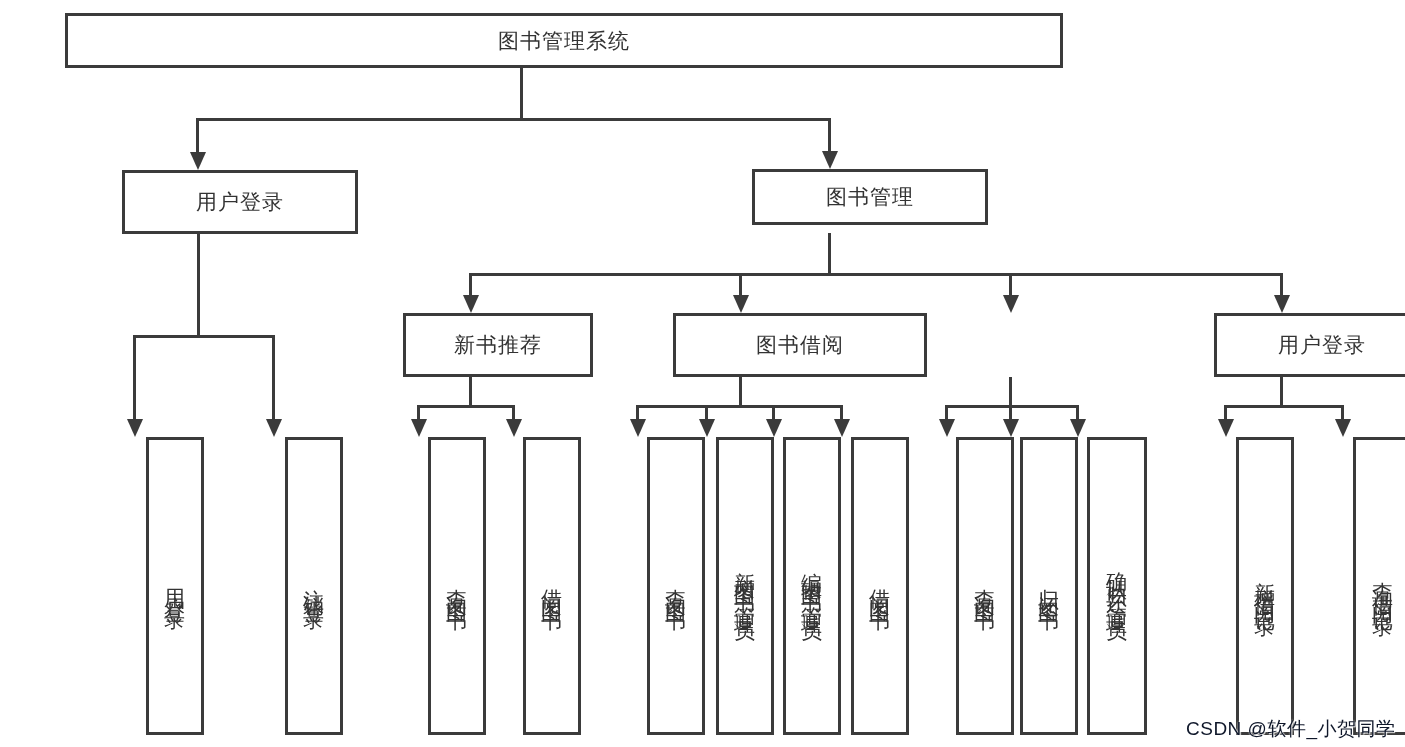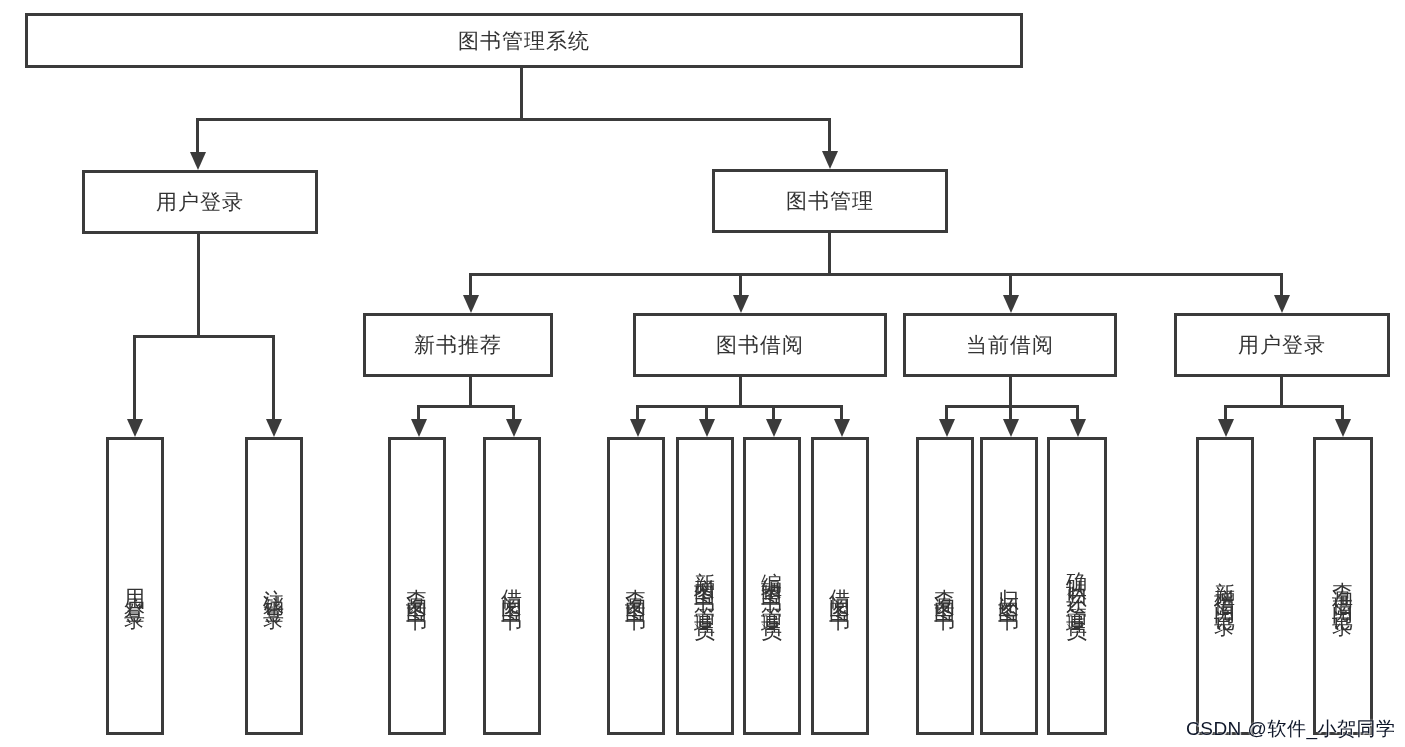--- a/index.html
+++ b/index.html
@@ -15,20 +15,21 @@
   .box {
     position: absolute;
     background: #ffffff;
     border: 3px solid #3b3b3b;
     display: flex;
     align-items: center;
     justify-content: center;
     color: #333333;
     font-size: 21px;
     letter-spacing: 1px;
+    margin-left: 40px;
   }
   .leaf {
     top: 437px;
     width: 58px;
     height: 298px;
   }
   .vtext {
     writing-mode: vertical-rl;
     text-orientation: mixed;
     letter-spacing: 7px;
@@ -69,21 +70,21 @@
   <div class="vl" style="left:520px; top:68px;  height:50px;"></div>
   <div class="hl" style="left:196px; top:118px; width:635px;"></div>
   <div class="vl" style="left:196px; top:118px; height:35px;"></div>
   <div class="arrow" style="left:190px; top:152px;"></div>
   <div class="vl" style="left:828px; top:118px; height:34px;"></div>
   <div class="arrow" style="left:822px; top:151px;"></div>
 
   <div class="box" style="left:82px; top:170px; width:236px; height:64px;">
     <span>用户登录</span>
   </div>
-  <div class="box" style="left:712px; top:169px; width:236px; height:64px;">
+  <div class="box" style="left:712px; top:169px; width:236px; height:56px;">
     <span>图书管理</span>
   </div>
 
   <div class="vl" style="left:197px; top:234px; height:101px;"></div>
   <div class="hl" style="left:133px; top:335px; width:141px;"></div>
   <div class="vl" style="left:133px; top:335px; height:84px;"></div>
   <div class="arrow" style="left:127px; top:419px;"></div>
   <div class="vl" style="left:272px; top:335px; height:84px;"></div>
   <div class="arrow" style="left:266px; top:419px;"></div>
 
@@ -96,23 +97,20 @@
   <div class="vl" style="left:1009px; top:273px; height:23px;"></div>
   <div class="arrow" style="left:1003px; top:295px;"></div>
   <div class="vl" style="left:1280px; top:273px; height:23px;"></div>
   <div class="arrow" style="left:1274px; top:295px;"></div>
 
   <div class="box" style="left:363px; top:313px; width:190px; height:64px;">
     <span>新书推荐</span>
   </div>
   <div class="box" style="left:633px; top:313px; width:254px; height:64px;">
     <span>图书借阅</span>
-  </div>
-  <div class="box" style="left:903px; top:313px; width:214px; height:64px;">
-    <span>当前借阅</span>
   </div>
   <div class="box" style="left:1174px; top:313px; width:216px; height:64px;">
     <span>用户登录</span>
   </div>
 
   <div class="vl" style="left:469px; top:377px; height:31px;"></div>
   <div class="hl" style="left:417px; top:405px; width:98px;"></div>
   <div class="vl" style="left:417px; top:405px; height:16px;"></div>
   <div class="arrow" style="left:411px; top:419px;"></div>
   <div class="vl" style="left:512px; top:405px; height:16px;"></div>

